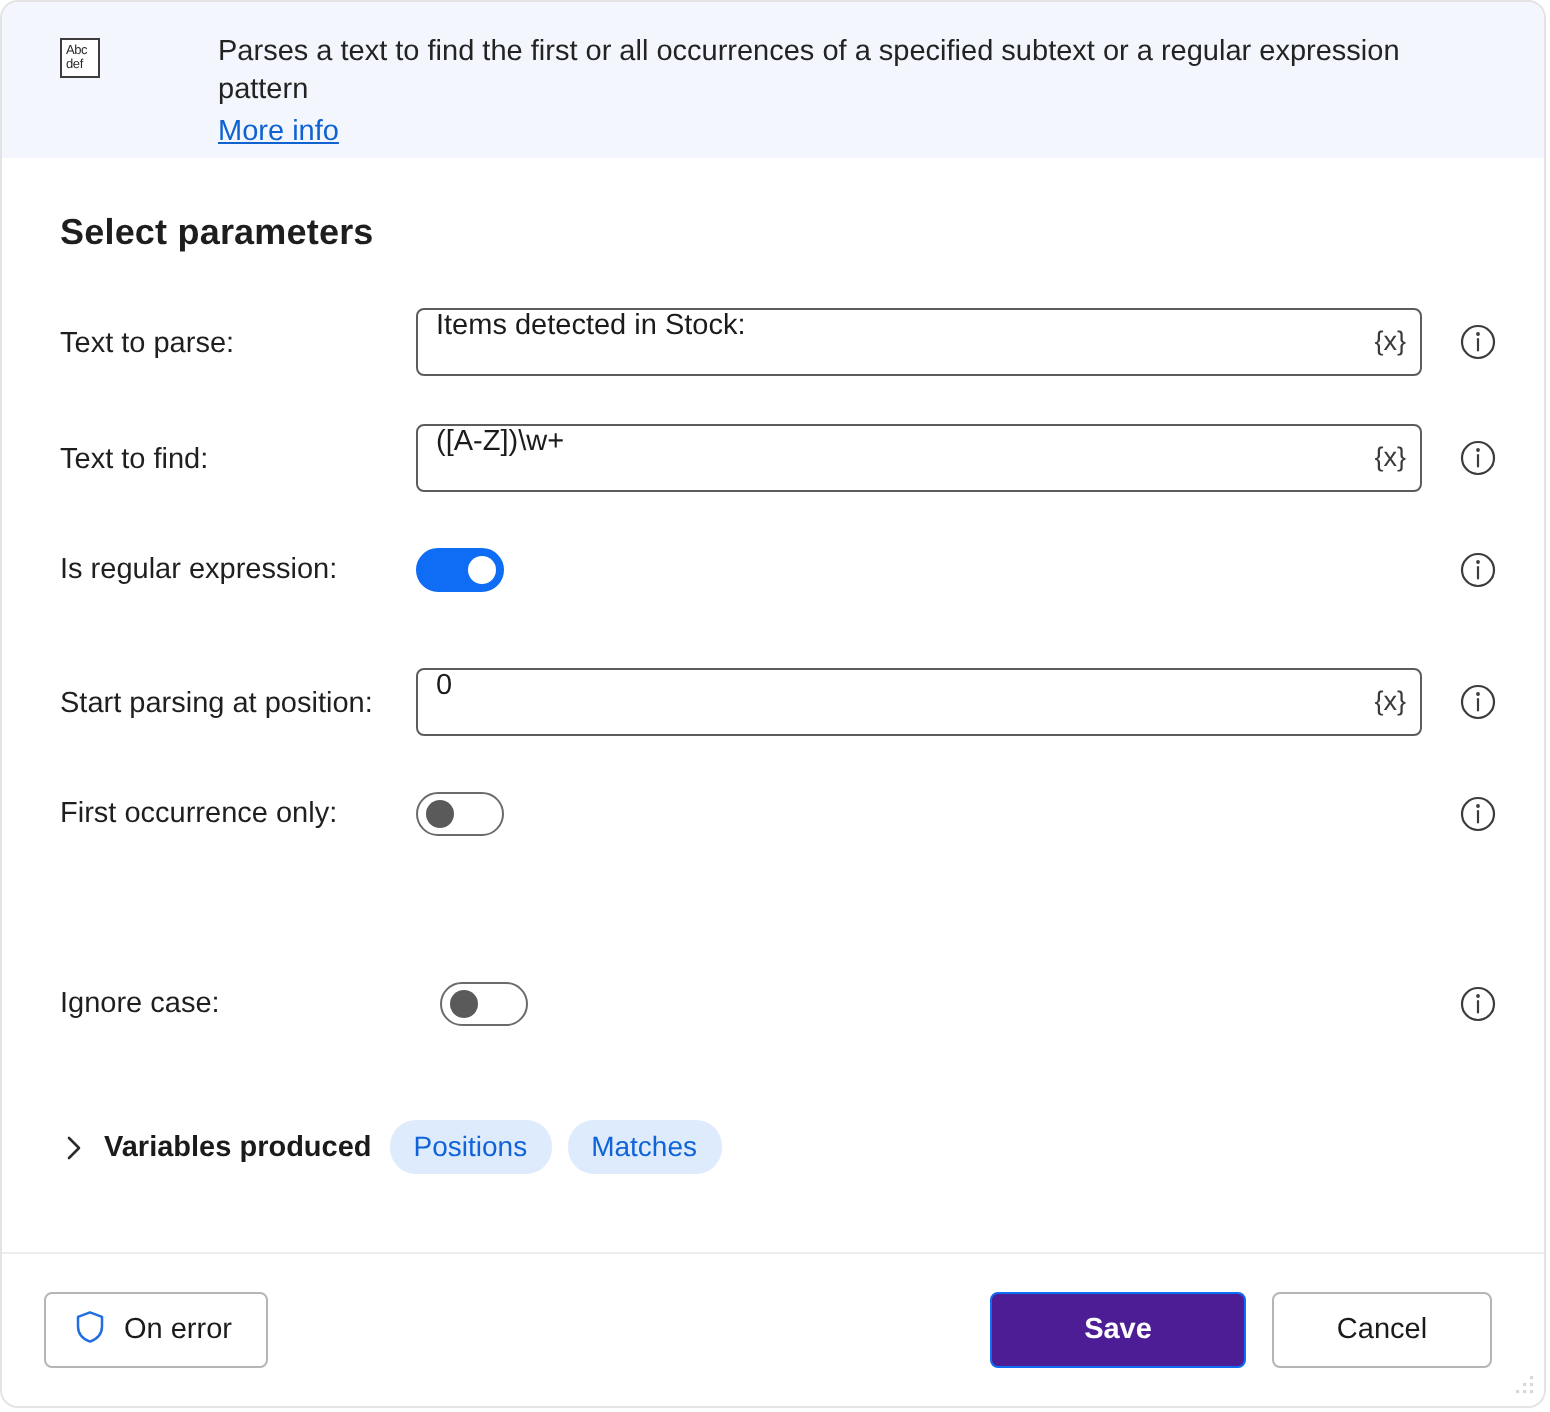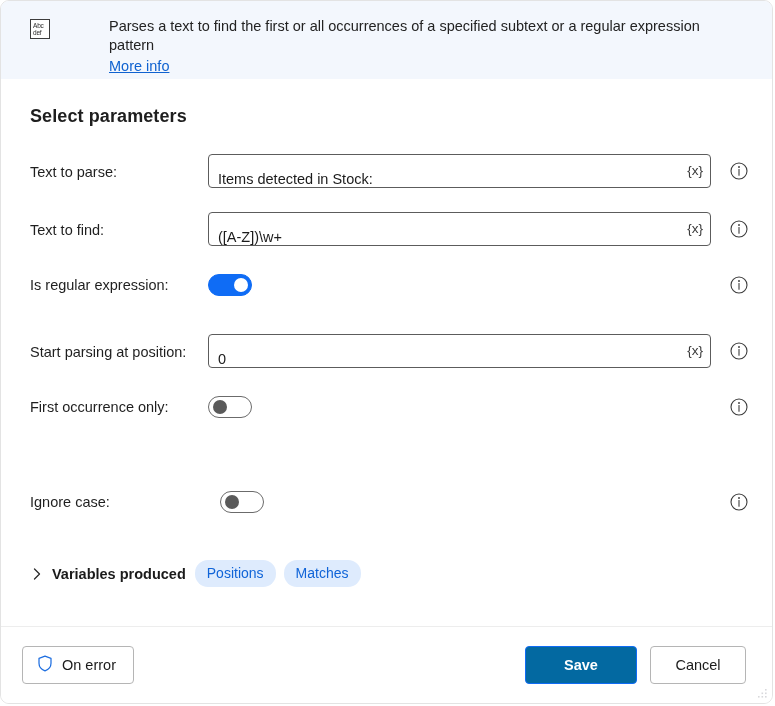--- a/index.html
+++ b/index.html
@@ -140,21 +140,21 @@
 
   .textfield {
     position: relative;
     flex: 1 1 auto;
     height: 34px;
     box-sizing: border-box;
     border: 1px solid #5c5c5c;
     border-radius: 4px;
     background: #ffffff;
     display: flex;
-    align-items: flex-end;
+    align-items: flex-start;
     padding: 0 34px 0 9px;
     max-width: 505px;
     cursor: text;
   }
   .textfield .value {
     font-size: 14.5px;
     color: #1b1b1b;
     white-space: nowrap;
     overflow: hidden;
     text-overflow: ellipsis;
@@ -260,32 +260,32 @@
   }
   .btn-onerror {
     border: 1px solid #b5b5b5;
     background: #ffffff;
     color: #1b1b1b;
     padding: 0 17px 0 14px;
     gap: 9px;
   }
   .footer-spacer { flex: 1 1 auto; }
   .btn-save {
-    background: #0369a1;
+    background: #4c1d95;
     border: 1px solid #0f6cf5;
     color: #ffffff;
-    width: 112px;
+    width: 128px;
     margin-right: 13px;
     font-weight: 600;
   }
   .btn-cancel {
     background: #ffffff;
     border: 1px solid #b5b5b5;
     color: #1b1b1b;
-    width: 96px;
+    width: 110px;
   }
 
   .resize-grip {
     position: absolute;
     right: 4px;
     bottom: 3px;
     width: 13px;
     height: 13px;
     opacity: .55;
   }

